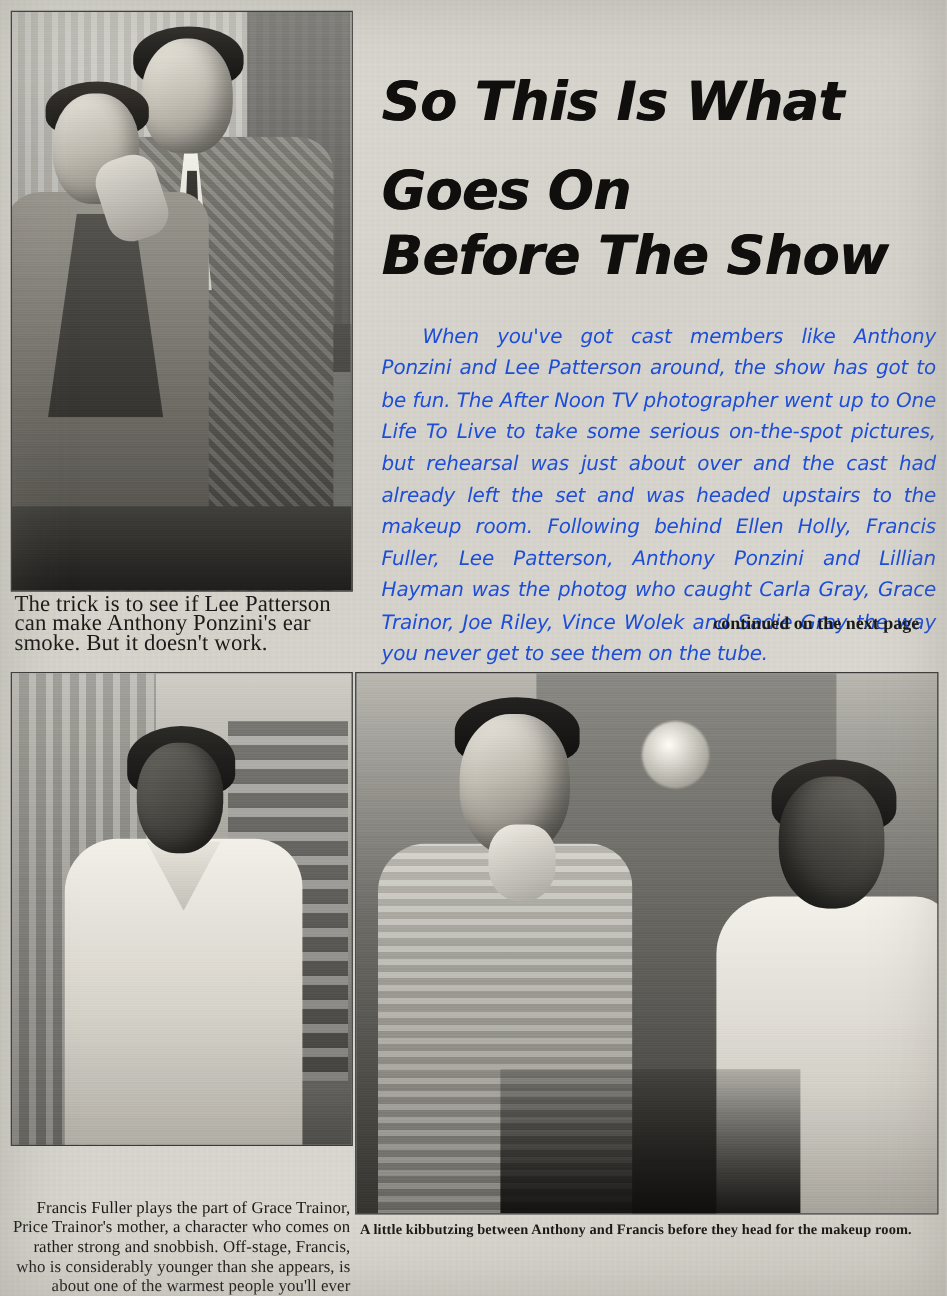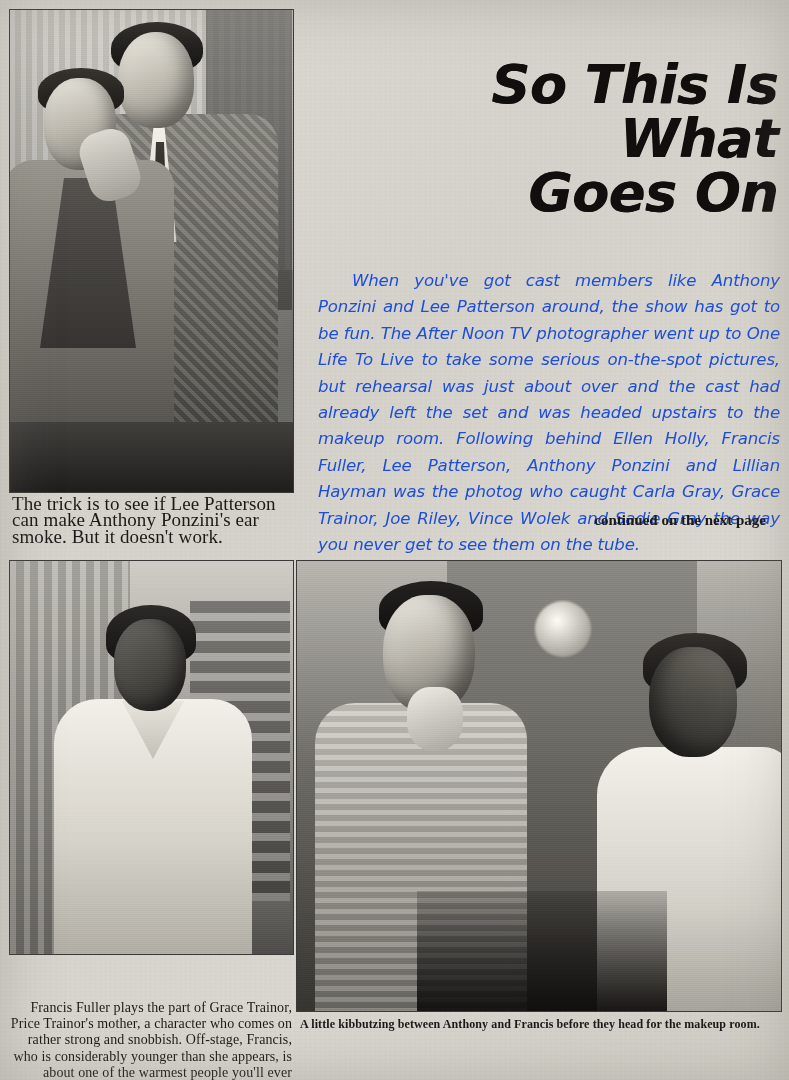--- a/index.html
+++ b/index.html
@@ -283,29 +283,29 @@
 
   
   #headline {
     position: absolute;
     left: 318px;
     top: 58px;
     width: 460px;
     font-family: "DejaVu Sans", sans-serif;
     font-weight: bold;
     font-style: italic;
-    font-size: 54px;
+    font-size: 45px;
     line-height: 54px;
     color: #100f0e;
     letter-spacing: -0.5px;
-    text-align: right;
+    text-align: left;
     text-shadow: 0.6px 0 0 #100f0e;
   }
   #headline .l1 { display:block; }
-  #headline .l2 { display:block; }
+  #headline .l2 { display:block;margin-top:20px; }
   #headline .l3 { display:block; }
 
   
   #lede {
     position: absolute;
     left: 318px;
     top: 268px;
     width: 462px;
     font-family: "DejaVu Sans", sans-serif;
     font-style: italic;
@@ -357,20 +357,21 @@
     <div class="arm"></div>
     <div class="floor"></div>
     <div class="grain"></div>
   </div>
 
   <div class="caption" id="caption-men">The trick is to see if Lee Patterson can make Anthony Ponzini's ear smoke. But it doesn't work.</div>
 
   <div id="headline">
     <span class="l1">So This Is What</span>
     <span class="l2">Goes On</span>
+    <span class="l3">Before The Show</span>
   </div>
 
   <div id="lede">When you've got cast members like Anthony Ponzini and Lee Patterson around, the show has got to be fun. The After Noon TV photographer went up to One Life To Live to take some serious on-the-spot pictures, but rehearsal was just about over and the cast had already left the set and was headed upstairs to the makeup room. Following behind Ellen Holly, Francis Fuller, Lee Patterson, Anthony Ponzini and Lillian Hayman was the photog who caught Carla Gray, Grace Trainor, Joe Riley, Vince Wolek and Sadie Gray the way you never get to see them on the tube.</div>
 
   <div id="continued">continued on the next page</div>
 
   <div class="photo" id="photo-woman">
     <div class="bg"></div>
     <div class="wall"></div>
     <div class="shelf"></div>

